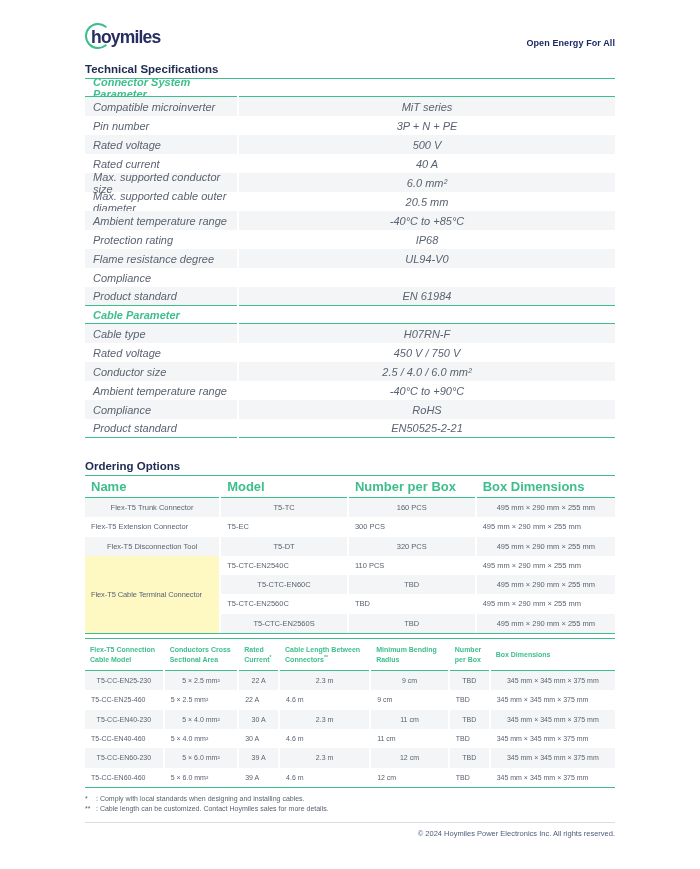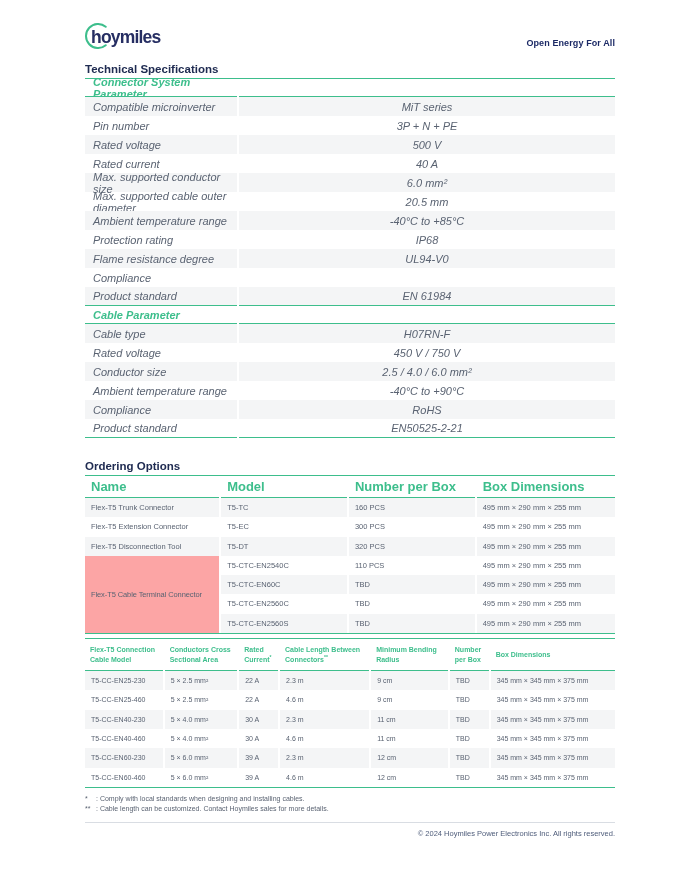--- a/index.html
+++ b/index.html
@@ -25,22 +25,22 @@
   .srow.shead > div { border-bottom: 1px solid #3dbe8c; background: #fff; }
   .srow.shead .sl { color: #3dbe8c; font-weight: bold; flex-basis: 152px; }
   .srow.send > div { border-bottom: 1px solid #3dbe8c; }
   
   table { border-collapse: separate; border-spacing: 2px 0; table-layout: fixed; width: calc(100% + 4px); margin: 0 -2px; }
   th { color: #3dbe8c; font-weight: bold; text-align: left; border-bottom: 1px solid #3dbe8c; vertical-align: middle; }
   .t1 th { font-size: 13px; padding: 6px 6px; line-height: 9px; }
   .t1 td { font-size: 7.5px; padding: 5px 6px; line-height: 9.3px; vertical-align: middle; }
   .t2 th { font-size: 7px; padding: 6px 5px; line-height: 9.5px; }
   .t2 td { font-size: 7px; padding: 5px 6px; line-height: 9.3px; vertical-align: middle; }
-  tr.odd td { background: #f4f5f6; }
-  td.span-cell { background: #fca5a5; white-space: nowrap; letter-spacing: -0.1px; }
+  tr.odd td { background: #f4f5f6; text-align: center; }
+  td.span-cell { background: #fef9c3; white-space: nowrap; letter-spacing: -0.1px; }
   .twrap1 { border-bottom: 1px solid #3dbe8c; }
   .twrap2 { border-top: 1px solid #3dbe8c; border-bottom: 1px solid #3dbe8c; margin-top: 4px; }
   sup { font-size: 5px; vertical-align: super; line-height: 0; }
   
   .footnotes { margin-top: 6px; font-size: 7px; color: #5a6372; }
   .fn { display: flex; line-height: 10px; }
   .fn-marker { width: 11px; flex: 0 0 11px; }
   .sep-line { border-top: 1px solid #d9dde3; margin-top: 8px; }
   .copyright { text-align: right; font-size: 7.5px; color: #4e5c7a; margin-top: 6px; }
 </style>

